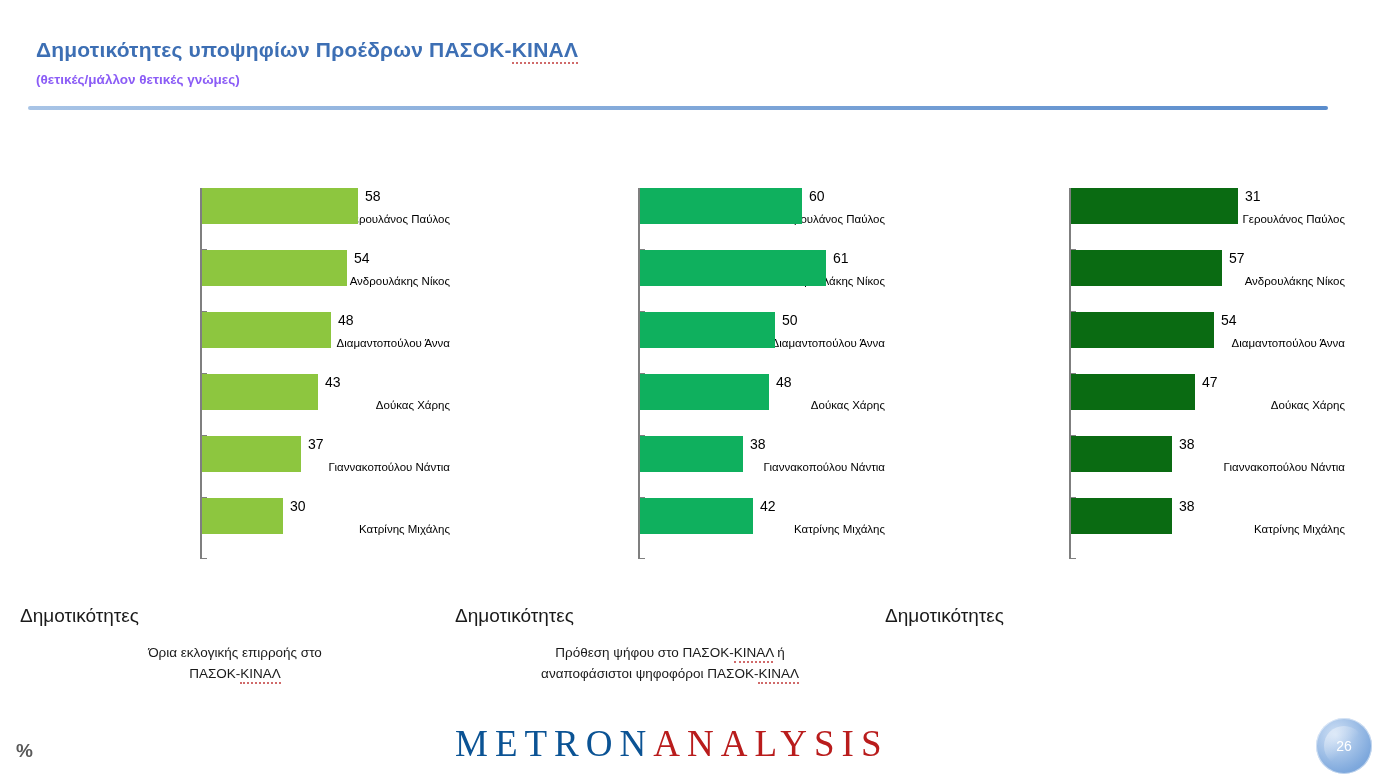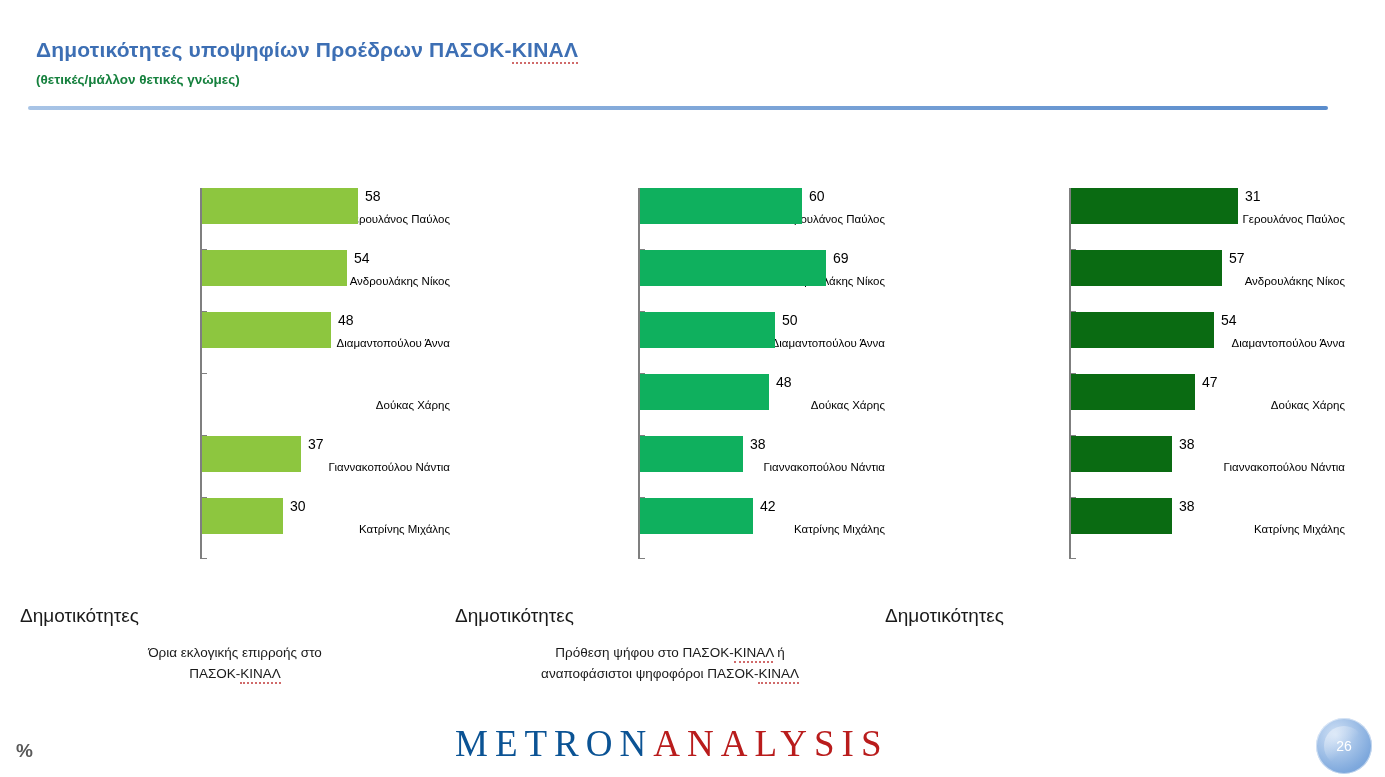--- a/index.html
+++ b/index.html
@@ -18,21 +18,21 @@
     position:absolute;left:36px;top:38px;
     font-size:21px;font-weight:bold;color:#3d6fb4;
     letter-spacing:.2px;white-space:nowrap;
   }
   #title .underdot{
     border-bottom:2px dotted #d06a6a;
     padding-bottom:1px;
   }
   #subtitle{
     position:absolute;left:36px;top:72px;
-    font-size:13.5px;font-weight:bold;color:#15803d;
+    font-size:13.5px;font-weight:bold;color:#8b5cf6;
     white-space:nowrap;
   }
   #headrule{
     position:absolute;left:28px;top:106px;width:1300px;height:4px;
     background:linear-gradient(to right,#a8c4e6,#5a8ccc);
     border-radius:2px;
   }
   
   .panel{position:absolute;top:160px;height:420px;}
   .panel-1{left:20px;width:430px;}
@@ -142,20 +142,24 @@
     </div>
     <div class="row" style="top:152px">
       <div class="cat">Διαμαντοπούλου Άννα</div>
       <div class="barwrap">
         <div class="bar" style="width:129px"></div>
         <div class="val">48</div>
       </div>
     </div>
     <div class="row" style="top:214px">
       <div class="cat">Δούκας Χάρης</div>
+      <div class="barwrap">
+        <div class="bar" style="width:116px"></div>
+        <div class="val">43</div>
+      </div>
     </div>
     <div class="row" style="top:276px">
       <div class="cat">Γιαννακοπούλου Νάντια</div>
       <div class="barwrap">
         <div class="bar" style="width:99px"></div>
         <div class="val">37</div>
       </div>
     </div>
     <div class="row" style="top:338px">
       <div class="cat">Κατρίνης Μιχάλης</div>
@@ -187,21 +191,21 @@
       <div class="cat">Γερουλάνος Παύλος</div>
       <div class="barwrap">
         <div class="bar" style="width:162px"></div>
         <div class="val">60</div>
       </div>
     </div>
     <div class="row" style="top:90px">
       <div class="cat">Ανδρουλάκης Νίκος</div>
       <div class="barwrap">
         <div class="bar" style="width:186px"></div>
-        <div class="val">69</div>
+        <div class="val">61</div>
       </div>
     </div>
     <div class="row" style="top:152px">
       <div class="cat">Διαμαντοπούλου Άννα</div>
       <div class="barwrap">
         <div class="bar" style="width:135px"></div>
         <div class="val">50</div>
       </div>
     </div>
     <div class="row" style="top:214px">

